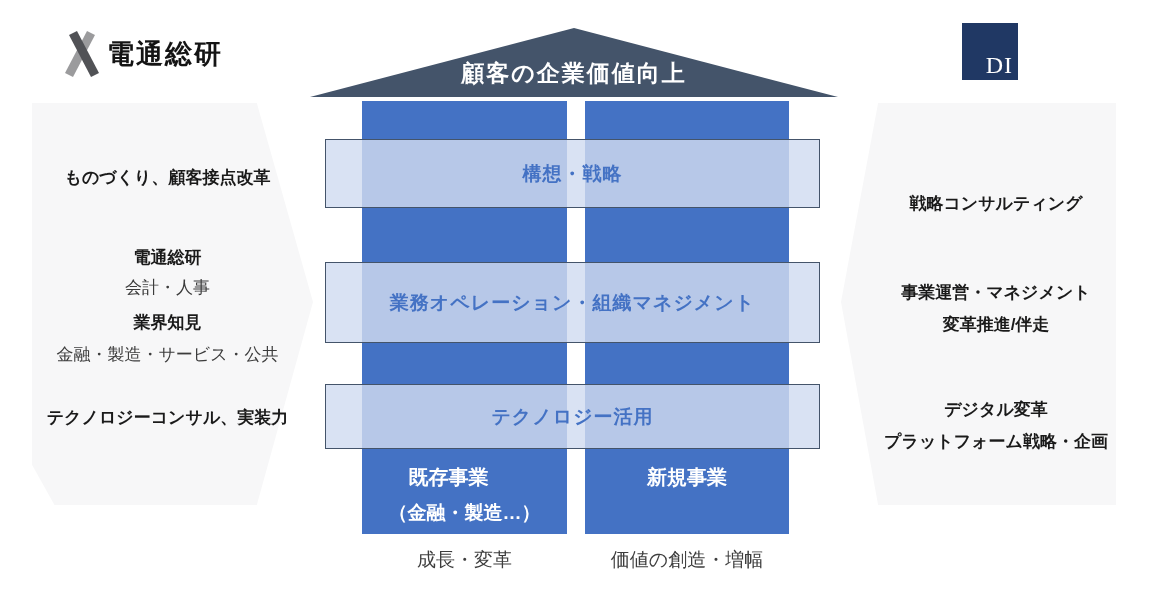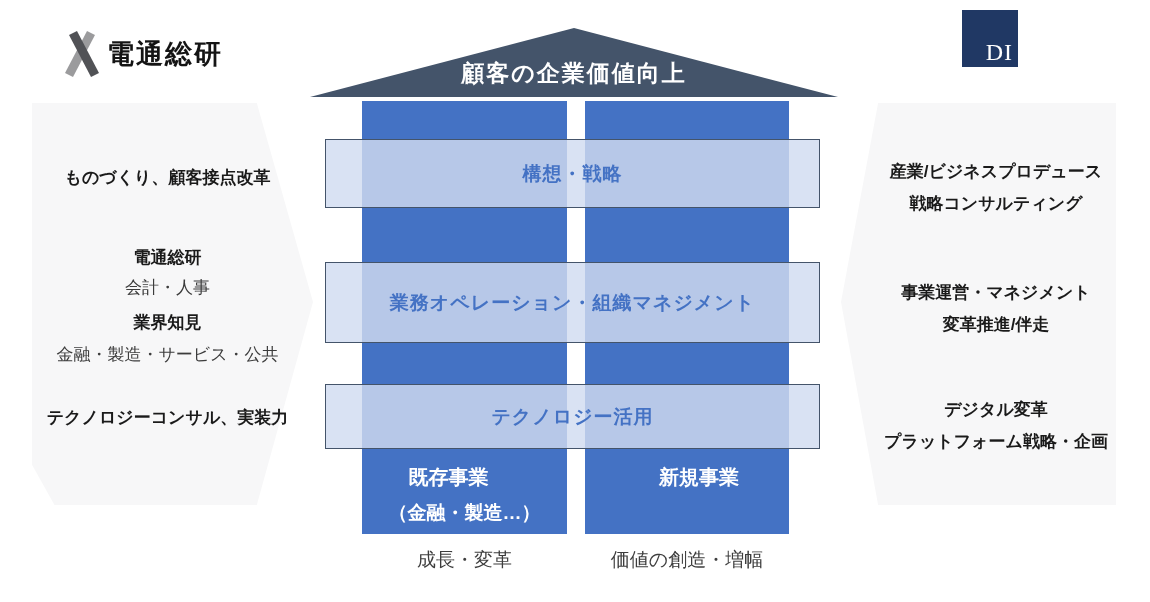--- a/index.html
+++ b/index.html
@@ -3,21 +3,21 @@
 <meta charset="utf-8">
 <style>
   * { margin:0; padding:0; box-sizing:border-box; }
   html,body { background:#ffffff; }
   body { font-family:"Liberation Sans", sans-serif; }
   .canvas { position:relative; width:1150px; height:602px; background:#ffffff; overflow:hidden; }
 
   
   .brand-left { position:absolute; left:60px; top:28px; height:52px; display:flex; align-items:center; gap:3px; }
   .brand-left .logo-text { font-size:27px; font-weight:600; color:#141414; letter-spacing:2px; }
-  .brand-right { position:absolute; left:962px; top:10px; width:56px; height:57px;
+  .brand-right { position:absolute; left:962px; top:23px; width:56px; height:57px;
                  display:flex; align-items:flex-end; justify-content:flex-end;
                  padding:0 5px 1px 2px; }
   .brand-right .di-text { font-family:"Liberation Serif", serif; font-size:24px; color:#ffffff; letter-spacing:1px; }
 
   
   .roof { position:absolute; left:310px; top:28px; width:528px; height:69px;
           clip-path:polygon(50% 0%, 100% 100%, 0% 100%); }
   .roof-label { position:absolute; left:310px; top:58px; width:528px; text-align:center;
                 font-size:23px; font-weight:700; color:#ffffff; letter-spacing:2px; }
 
@@ -31,21 +31,21 @@
           background:rgba(209,220,240,0.82); display:flex; align-items:center; justify-content:center;
           font-size:19px; font-weight:700; letter-spacing:1px; }
   .band-1 { top:139px; height:69px; }
   .band-2 { top:262px; height:81px; }
   .band-3 { top:384px; height:65px; }
 
   
   .pillar-label { position:absolute; text-align:center; color:#ffffff; font-weight:700; }
   .pl-title-left    { left:362px; width:173px; top:464px; font-size:20px; }
   .pl-subtitle-left { left:362px; width:205px; top:500px; font-size:19px; }
-  .pl-title-right   { left:585px; width:204px; top:464px; font-size:20px;margin-left:12px; }
+  .pl-title-right   { left:585px; width:204px; top:464px; font-size:20px; }
 
   
   .caption { position:absolute; top:547px; text-align:center; font-size:19px; color:#3d3d3d; }
   .caption-left  { left:352px; width:225px; }
   .caption-right { left:575px; width:224px; }
 
   
   .side-shape { position:absolute; top:103px; height:402px; background:#f7f7f8; }
   .shape-left  { left:32px;  width:281px;
                  clip-path:polygon(0% 0%, 80% 0%, 100% 49.5%, 80% 100%, 8% 100%, 0% 90%); }
@@ -104,20 +104,19 @@
 
   <div class="side-shape shape-left"></div>
   <div class="panel-line lp lp1 p-bold">ものづくり、顧客接点改革</div>
   <div class="panel-line lp lp2 p-bold">電通総研</div>
   <div class="panel-line lp lp3 p-reg">会計・人事</div>
   <div class="panel-line lp lp4 p-bold">業界知見</div>
   <div class="panel-line lp lp5 p-reg">金融・製造・サービス・公共</div>
   <div class="panel-line lp lp6 p-bold">テクノロジーコンサル、実装力</div>
 
   <div class="side-shape shape-right"></div>
-  <div class="panel-line rp rp1 p-bold">産業/ビジネスプロデュース</div>
   <div class="panel-line rp rp2 p-bold">戦略コンサルティング</div>
   <div class="panel-line rp rp3 p-bold">事業運営・マネジメント</div>
   <div class="panel-line rp rp4 p-bold">変革推進/伴走</div>
   <div class="panel-line rp rp5 p-bold">デジタル変革</div>
   <div class="panel-line rp rp6 p-bold">プラットフォーム戦略・企画</div>
 
 </div>
 
 </body></html>

